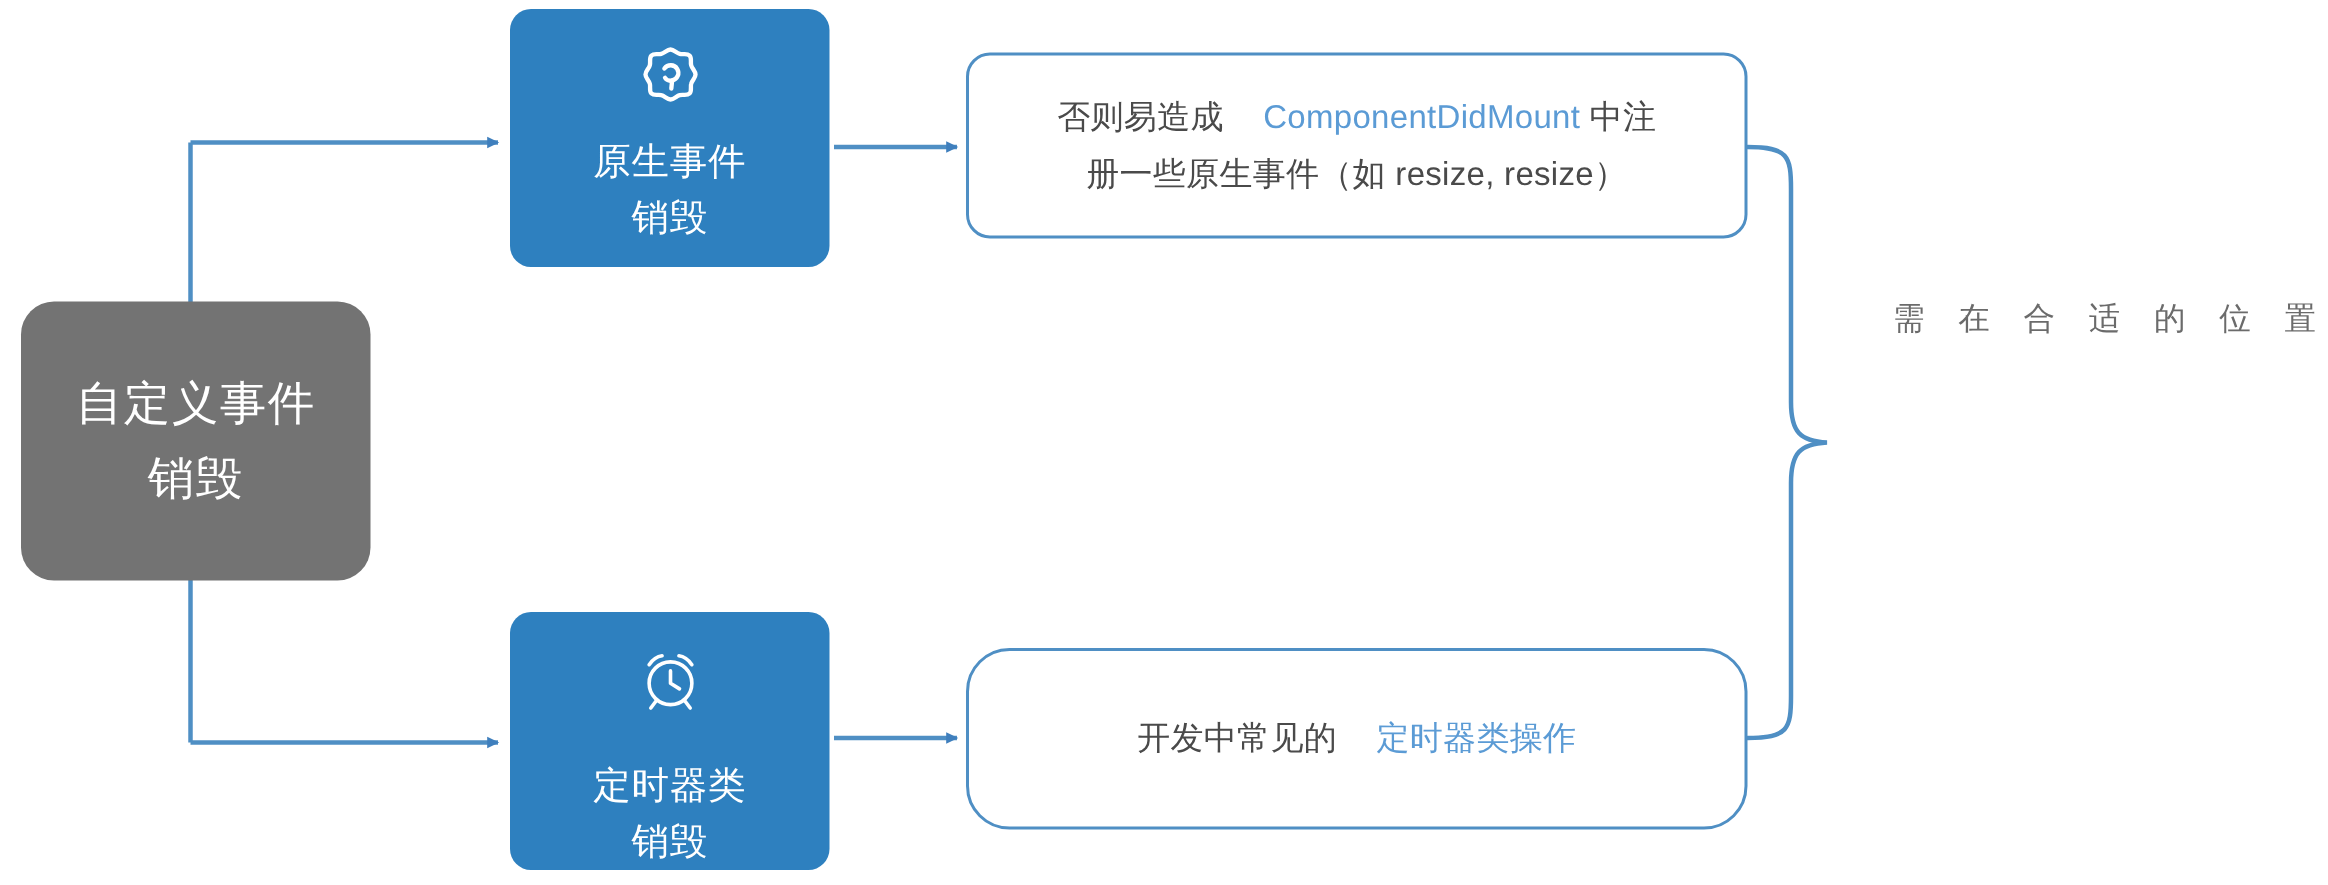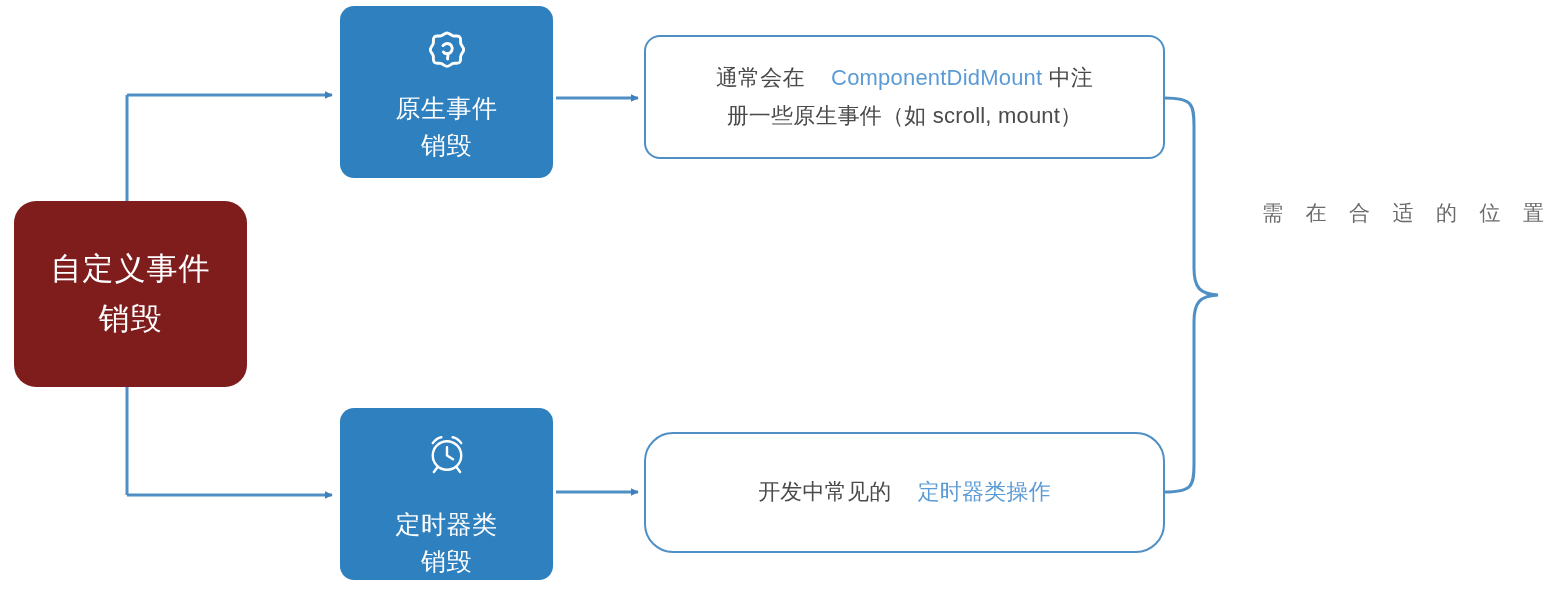--- a/index.html
+++ b/index.html
@@ -26,21 +26,21 @@
     pointer-events: none;
   }
 
   
   .node-root {
     position: absolute;
     left: 14px;
     top: 201px;
     width: 233px;
     height: 186px;
-    background: #7f1d1d;
+    background: #737373;
     border-radius: 22px;
     display: flex;
     flex-direction: column;
     align-items: center;
     justify-content: center;
     color: #ffffff;
     font-size: 31px;
     line-height: 1.62;
     letter-spacing: 1px;
     z-index: 4;
@@ -202,22 +202,22 @@
       <path d="M32 23 L32 34 L40 39" fill="none" stroke="#ffffff" stroke-width="3.2" stroke-linecap="round" stroke-linejoin="round"></path>
     </svg>
     <div class="node-label">
       <div>定时器类</div>
       <div>销毁</div>
     </div>
   </div>
 
   <div class="detail-box" id="detail-native">
     <div class="detail-text">
-      <span>通常会在 </span><span class="accent">ComponentDidMount</span><span> 中注</span><br>
-      <span>册一些原生事件（如 scroll, mount）</span>
+      <span>否则易造成 </span><span class="accent">ComponentDidMount</span><span> 中注</span><br>
+      <span>册一些原生事件（如 resize, resize）</span>
     </div>
   </div>
 
   <div class="detail-box" id="detail-timer">
     <div class="detail-text">
       <span>开发中常见的 </span><span class="accent">定时器类操作</span>
     </div>
   </div>
 
   <div id="summary">

